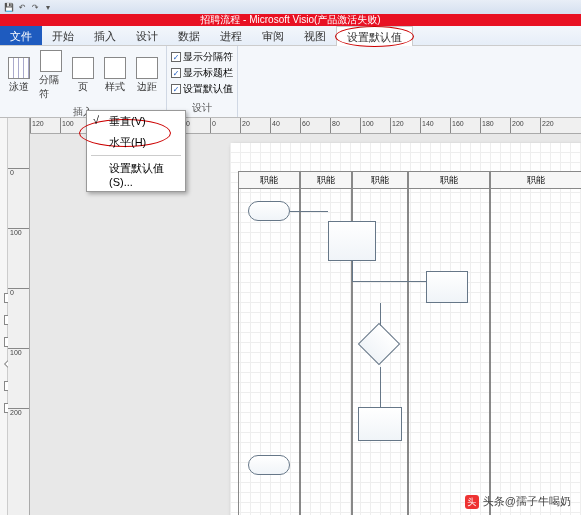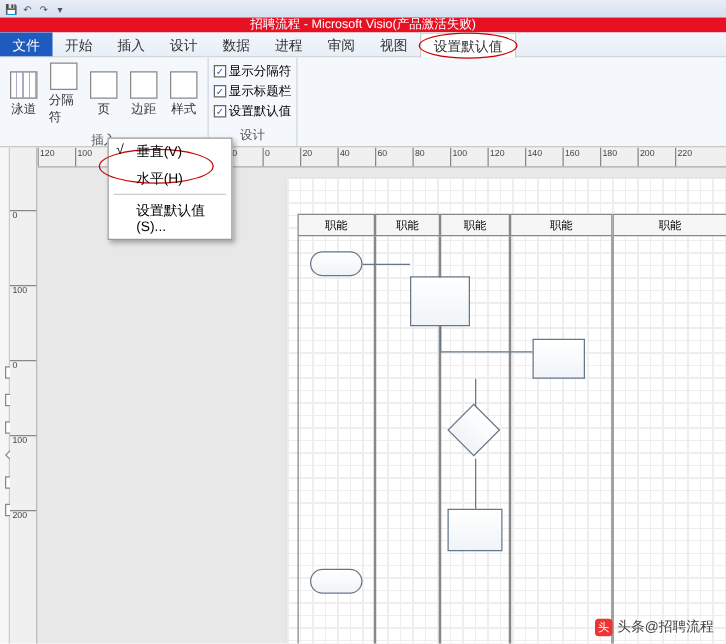--- a/index.html
+++ b/index.html
@@ -95,25 +95,25 @@
       <div class="rbtn big">
           <div class="ricon"></div>
           <span>分隔符</span>
         </div>
       <div class="rbtn big">
           <div class="ricon"></div>
           <span>页</span>
         </div>
       <div class="rbtn big">
           <div class="ricon"></div>
+          <span>样式</span>
+        </div>
+      <div class="rbtn big">
+          <div class="ricon"></div>
           <span>边距</span>
-        </div>
-      <div class="rbtn big">
-          <div class="ricon"></div>
-          <span>样式</span>
         </div>
     </div>
     <div class="group-label">插入</div>
   </div>
   <div class="group">
     <div class="group-body" style="flex-direction:column;gap:2px;padding-top:2px">
       <div class="cbrow">
           <span class="cb">✓</span>
           <span>显示分隔符</span>
         </div>
@@ -198,14 +198,14 @@
       <div class="conn" style="left:150px;top:224px;width:1px;height:40px"></div>
       <div class="shape" style="left:128px;top:264px;width:44px;height:34px"></div>
       <div class="conn" style="left:128px;top:282px;width:-80px;height:1px"></div>
       <div class="shape terminator" style="left:18px;top:312px;width:42px;height:20px"></div>
     </div>
   </div>
 </div>
 
 <div class="watermark">
   <span class="logo">头</span>
-  <span>头条@招聘流程</span>
+  <span>头条@孺子牛喝奶</span>
 </div>
 
 </body></html>

